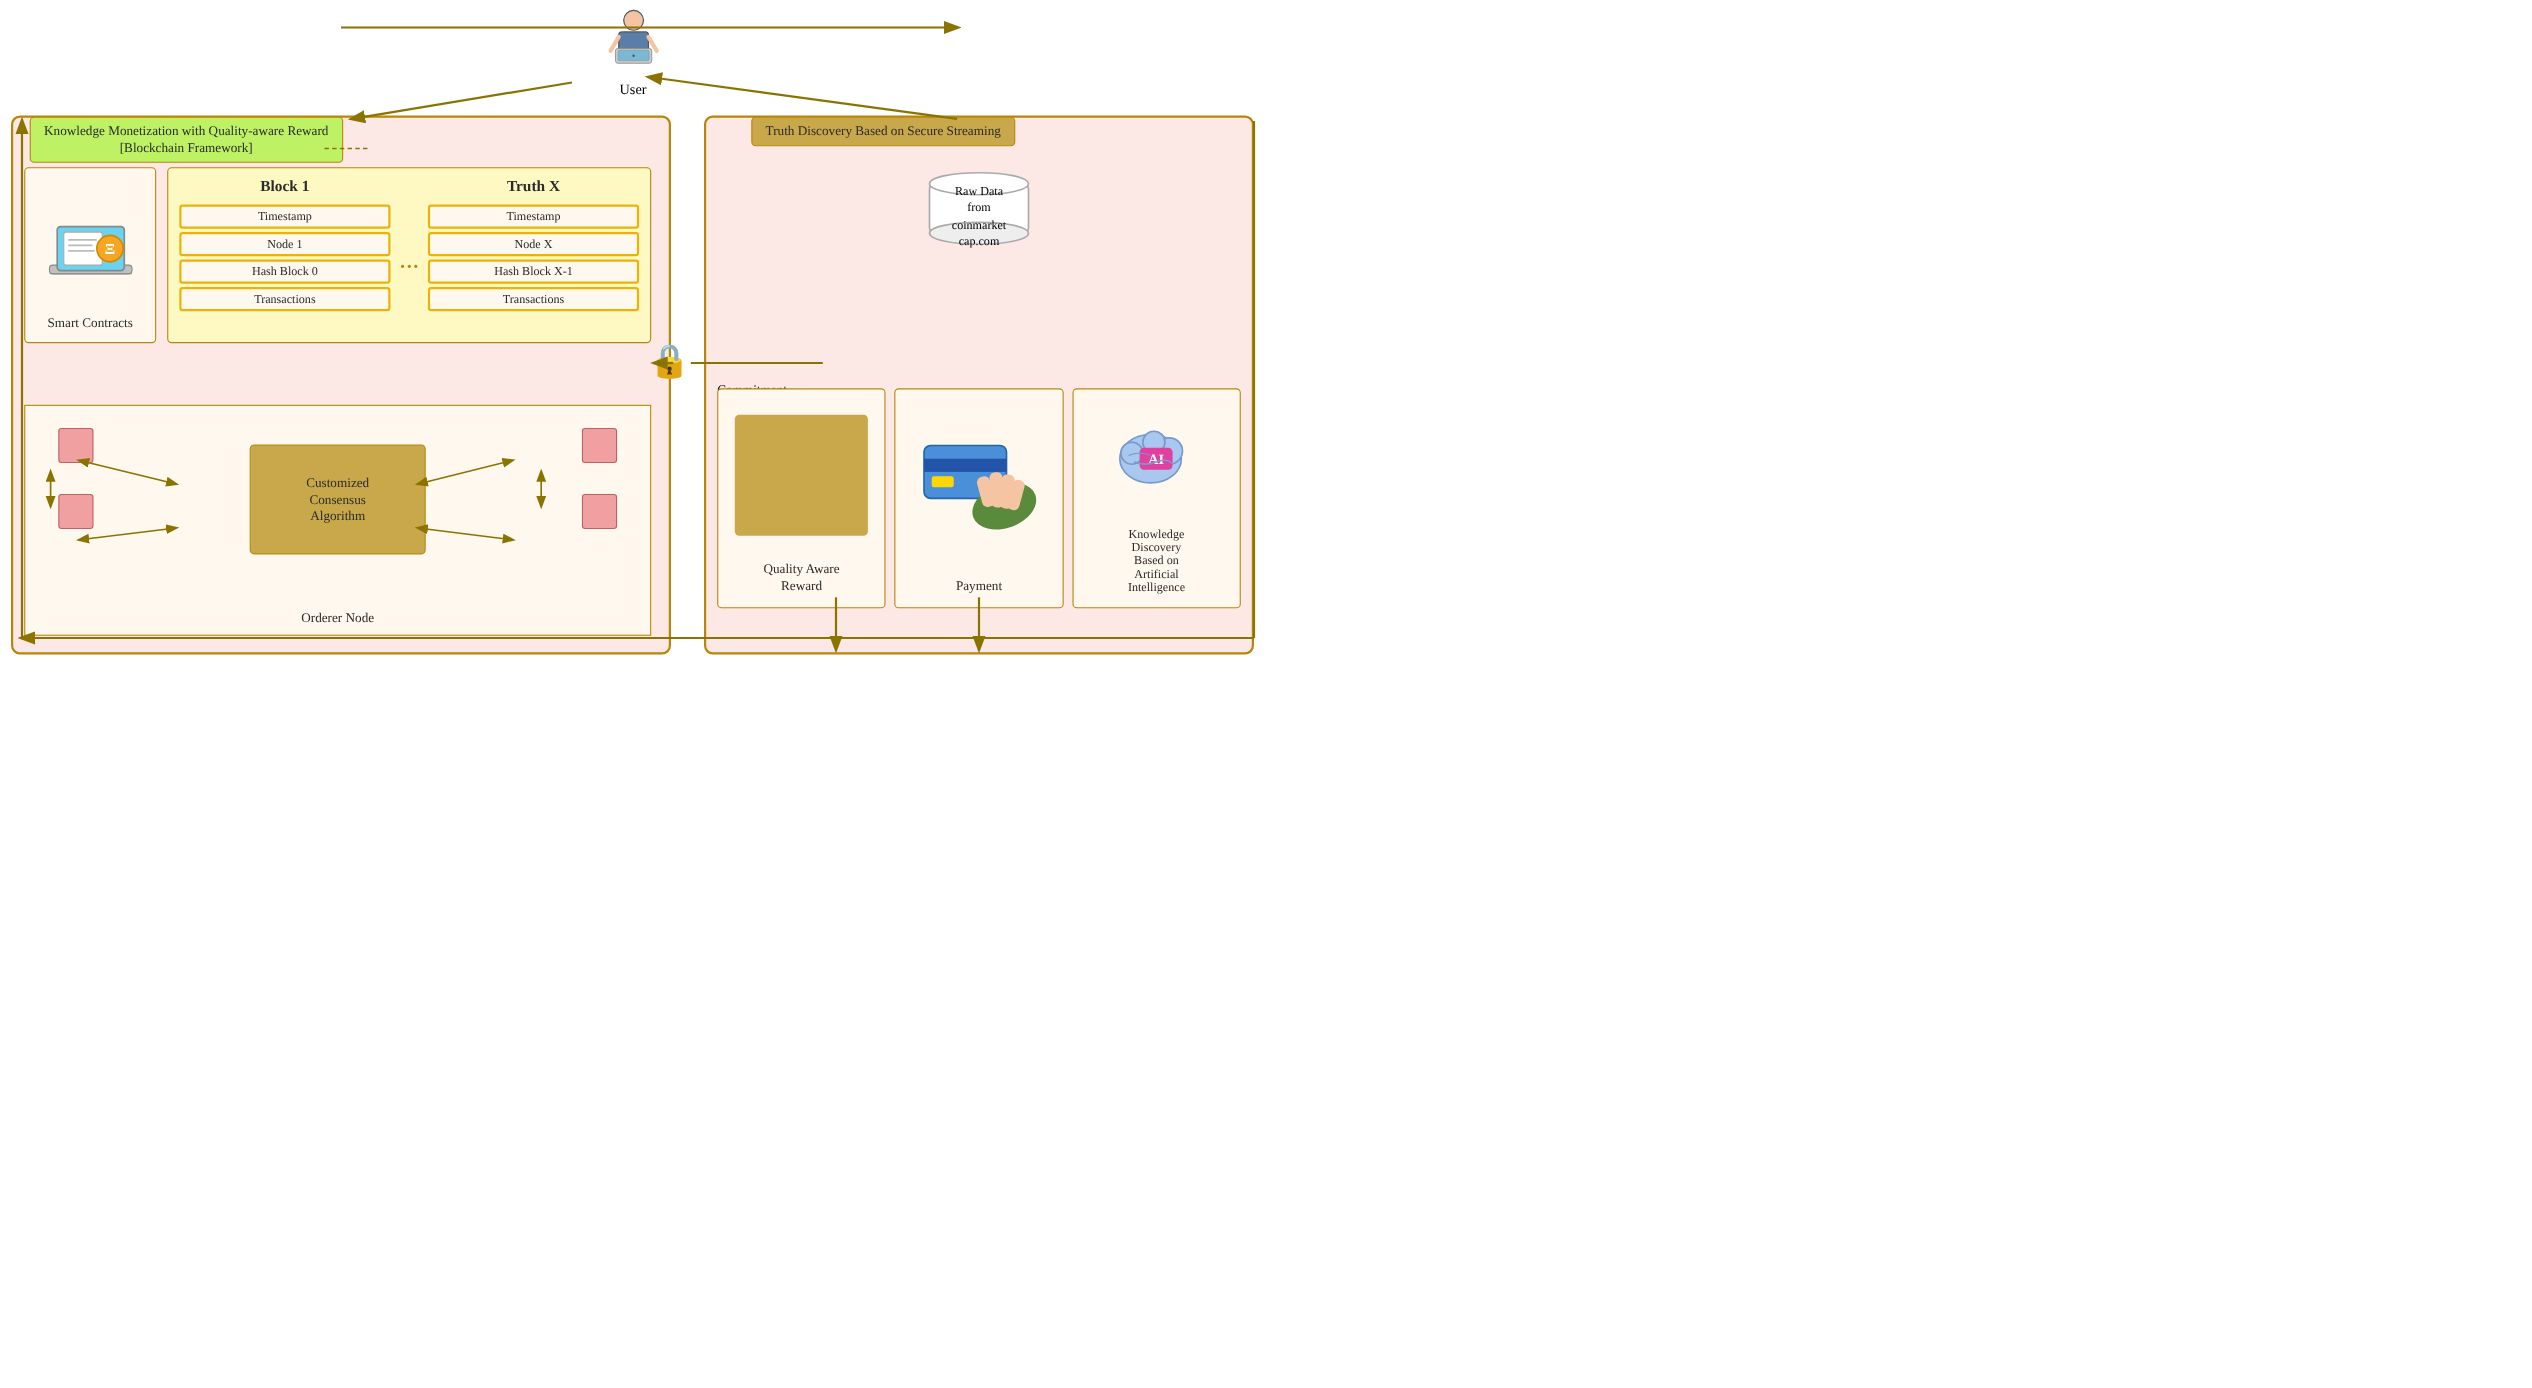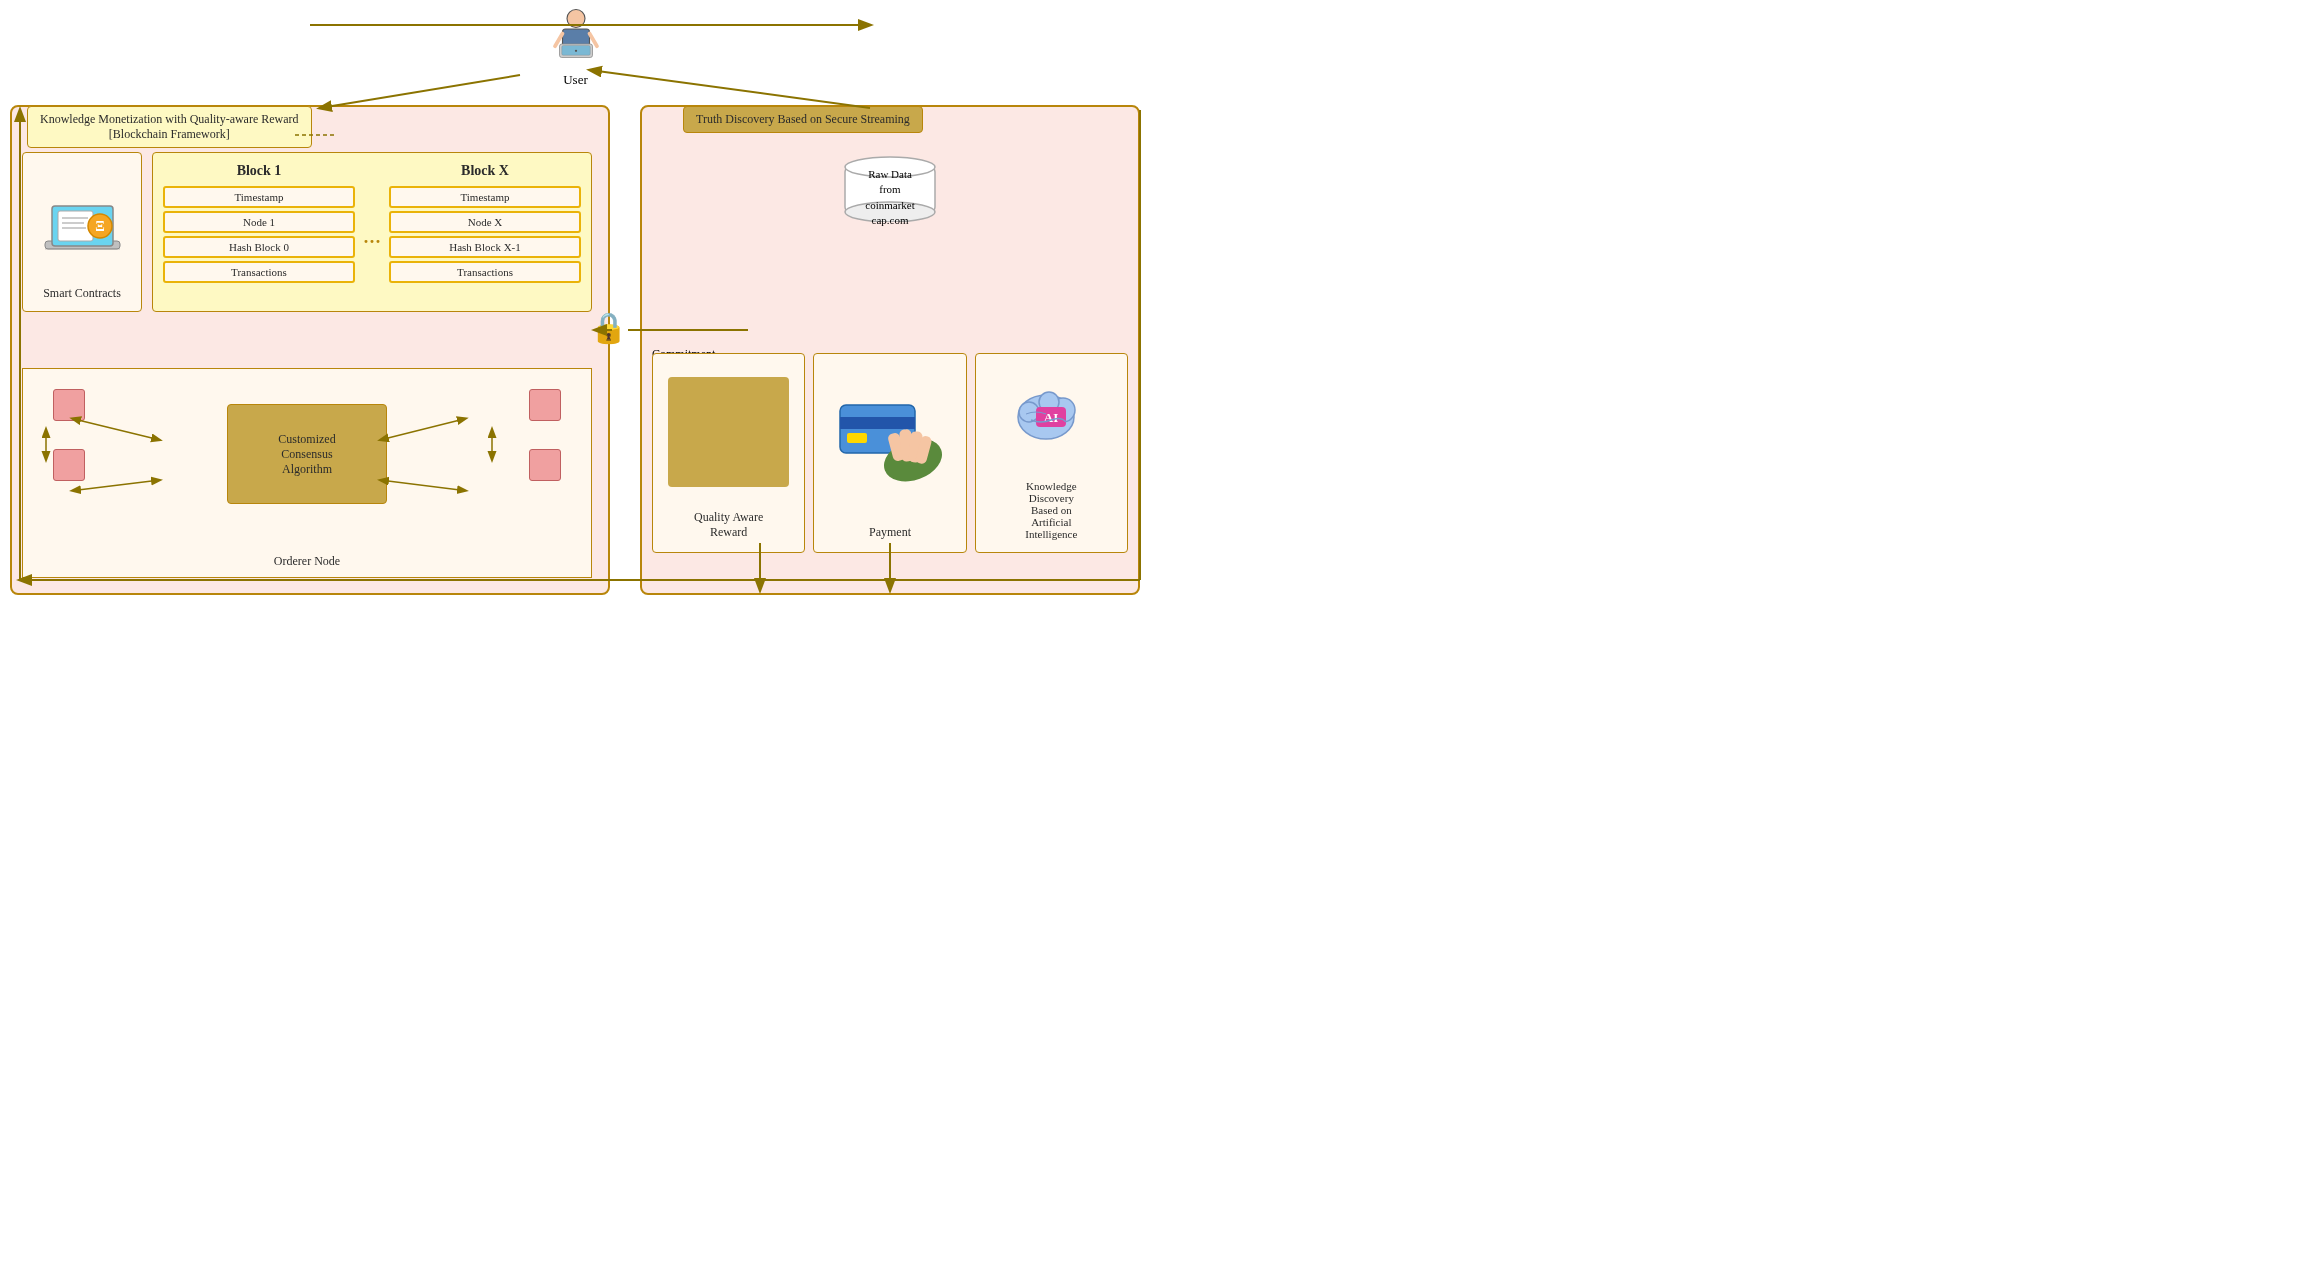--- a/index.html
+++ b/index.html
@@ -58,21 +58,21 @@
       border: 2px solid #b8860b;
       border-radius: 8px;
       background: #fce8e4;
     }
 
     
     .frame-title-box {
       position: absolute;
       top: -1px;
       left: 15px;
-      background: #fef9c3;
+      background: #bef264;
       border: 1.5px solid #b8860b;
       border-radius: 4px;
       padding: 5px 12px;
       font-size: 12px;
       color: #2b2b2b;
       text-align: center;
       max-width: 360px;
     }
 
     
@@ -301,21 +301,21 @@
         <div class="block-title">Block 1</div>
         <div class="block-row">Timestamp</div>
         <div class="block-row">Node 1</div>
         <div class="block-row">Hash Block 0</div>
         <div class="block-row">Transactions</div>
       </div>
 
       <div style="display:flex;align-items:center;padding-top:20px;font-size:18px;color:#b8860b;font-weight:bold;">···</div>
 
       <div class="block-column">
-        <div class="block-title">Block X</div>
+        <div class="block-title">Truth X</div>
         <div class="block-row">Timestamp</div>
         <div class="block-row">Node X</div>
         <div class="block-row">Hash Block X-1</div>
         <div class="block-row">Transactions</div>
       </div>
     </div>
 
     <div class="orderer-area">
 
       <div class="cube" style="top:20px;left:30px;"></div>

